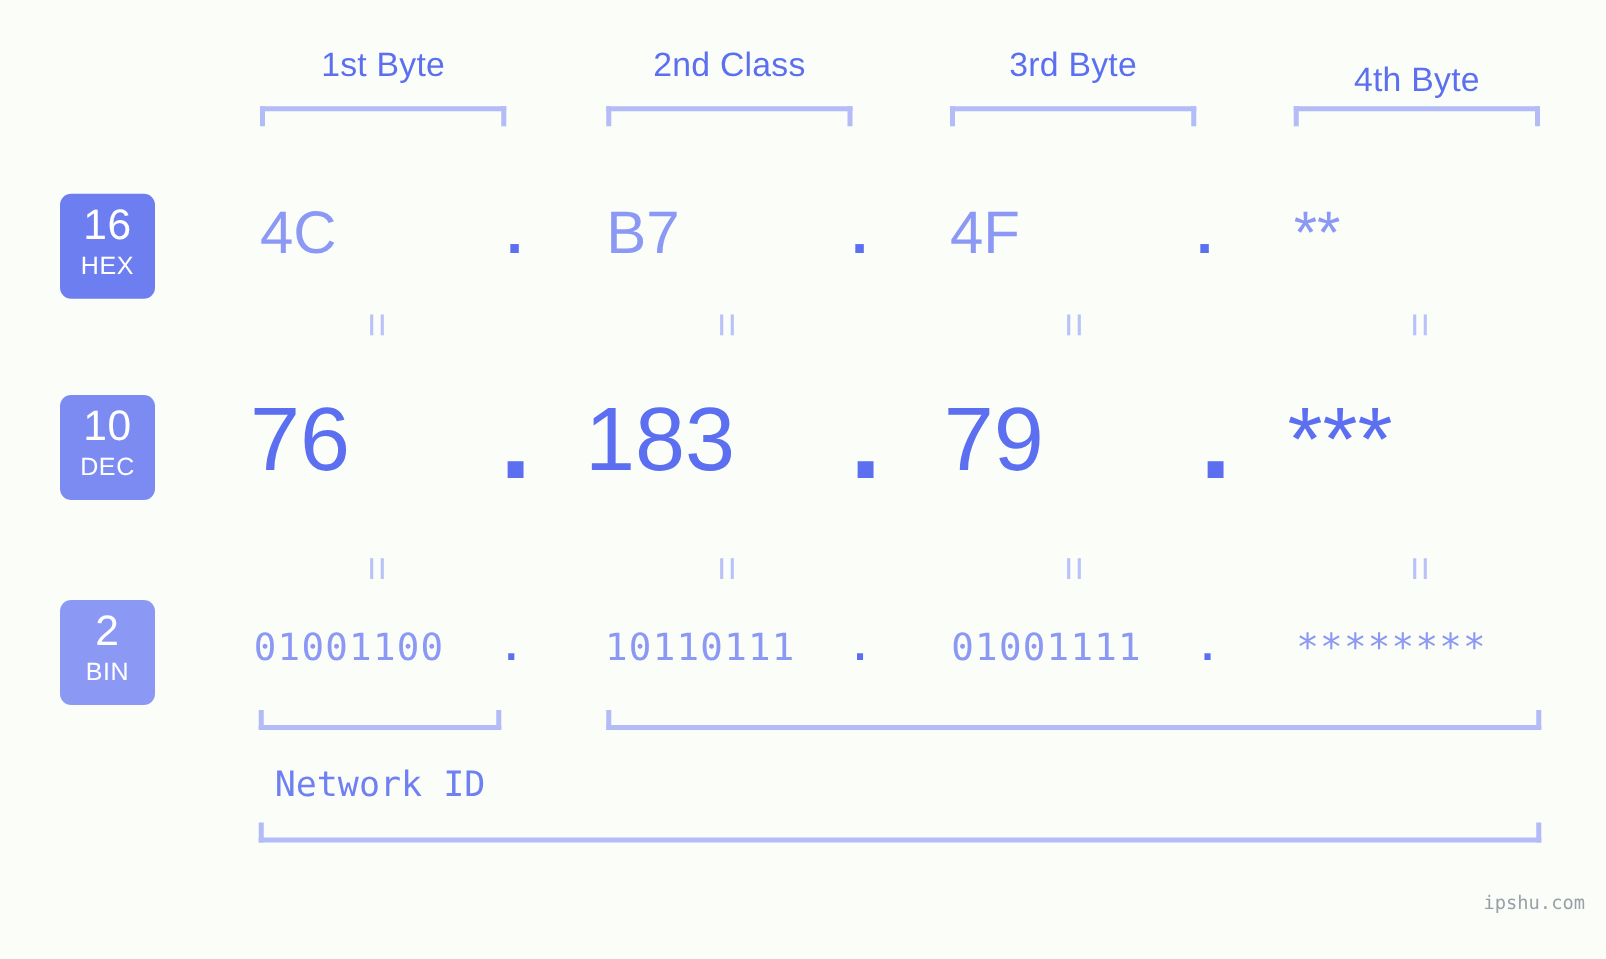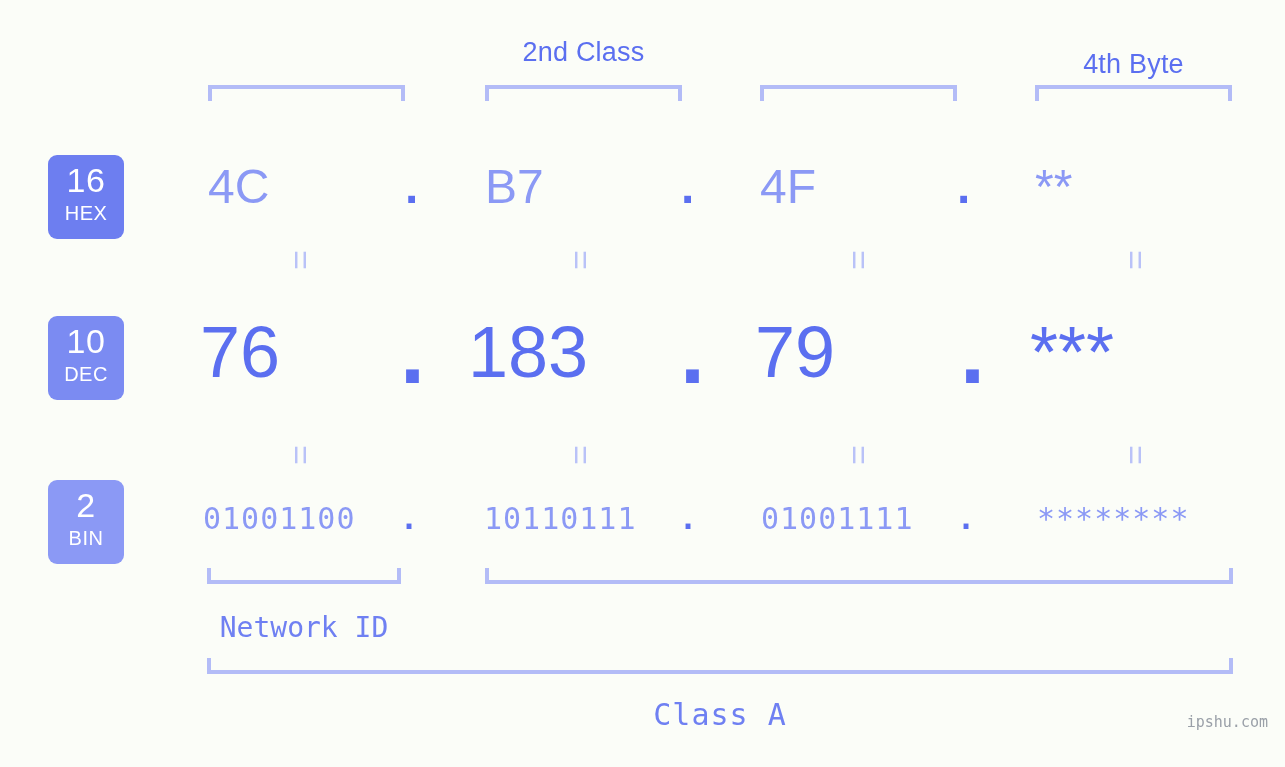--- a/index.html
+++ b/index.html
@@ -188,21 +188,23 @@
     color: #9aa0a8;
     font-family: "DejaVu Sans Mono", monospace;
     letter-spacing: 0px;
   }
 </style>
 </head>
 <body>
 
 <div class="stage">
 
+  <div class="byte-label" style="left:208px; width:197px;">1st Byte</div>
   <div class="byte-label" style="left:485px; width:197px;">2nd Class</div>
+  <div class="byte-label" style="left:760px; width:197px;">3rd Byte</div>
   <div class="byte-label" style="left:1035px; width:197px;margin-top:12px;">4th Byte</div>
 
   <div class="bracket-top" style="left:208px; width:197px;"></div>
   <div class="bracket-top" style="left:485px; width:197px;"></div>
   <div class="bracket-top" style="left:760px; width:197px;"></div>
   <div class="bracket-top" style="left:1035px; width:197px;"></div>
 
   <div class="badge badge-hex">
     <span class="num">16</span>
     <span class="nm">HEX</span>
@@ -255,17 +257,16 @@
     <div class="cell dot" style="left:957px; width:80px;">.</div>
     <div class="cell" style="left:1037px; width:197px;">********</div>
   </div>
 
   <div class="bracket-bottom" style="left:207px; top:568px; width:194px;"></div>
   <div class="bracket-bottom" style="left:485px; top:568px; width:748px;"></div>
 
   <div class="section-label" style="left:207px; top:611px; width:194px;">Network ID</div>
 
   <div class="bracket-bottom" style="left:207px; top:658px; width:1026px;"></div>
-  <div class="class-label" style="left:207px; top:694px; width:1026px;">Class A</div>
 
   <div class="watermark">ipshu.com</div>
 
 </div>
 
 </body></html>

